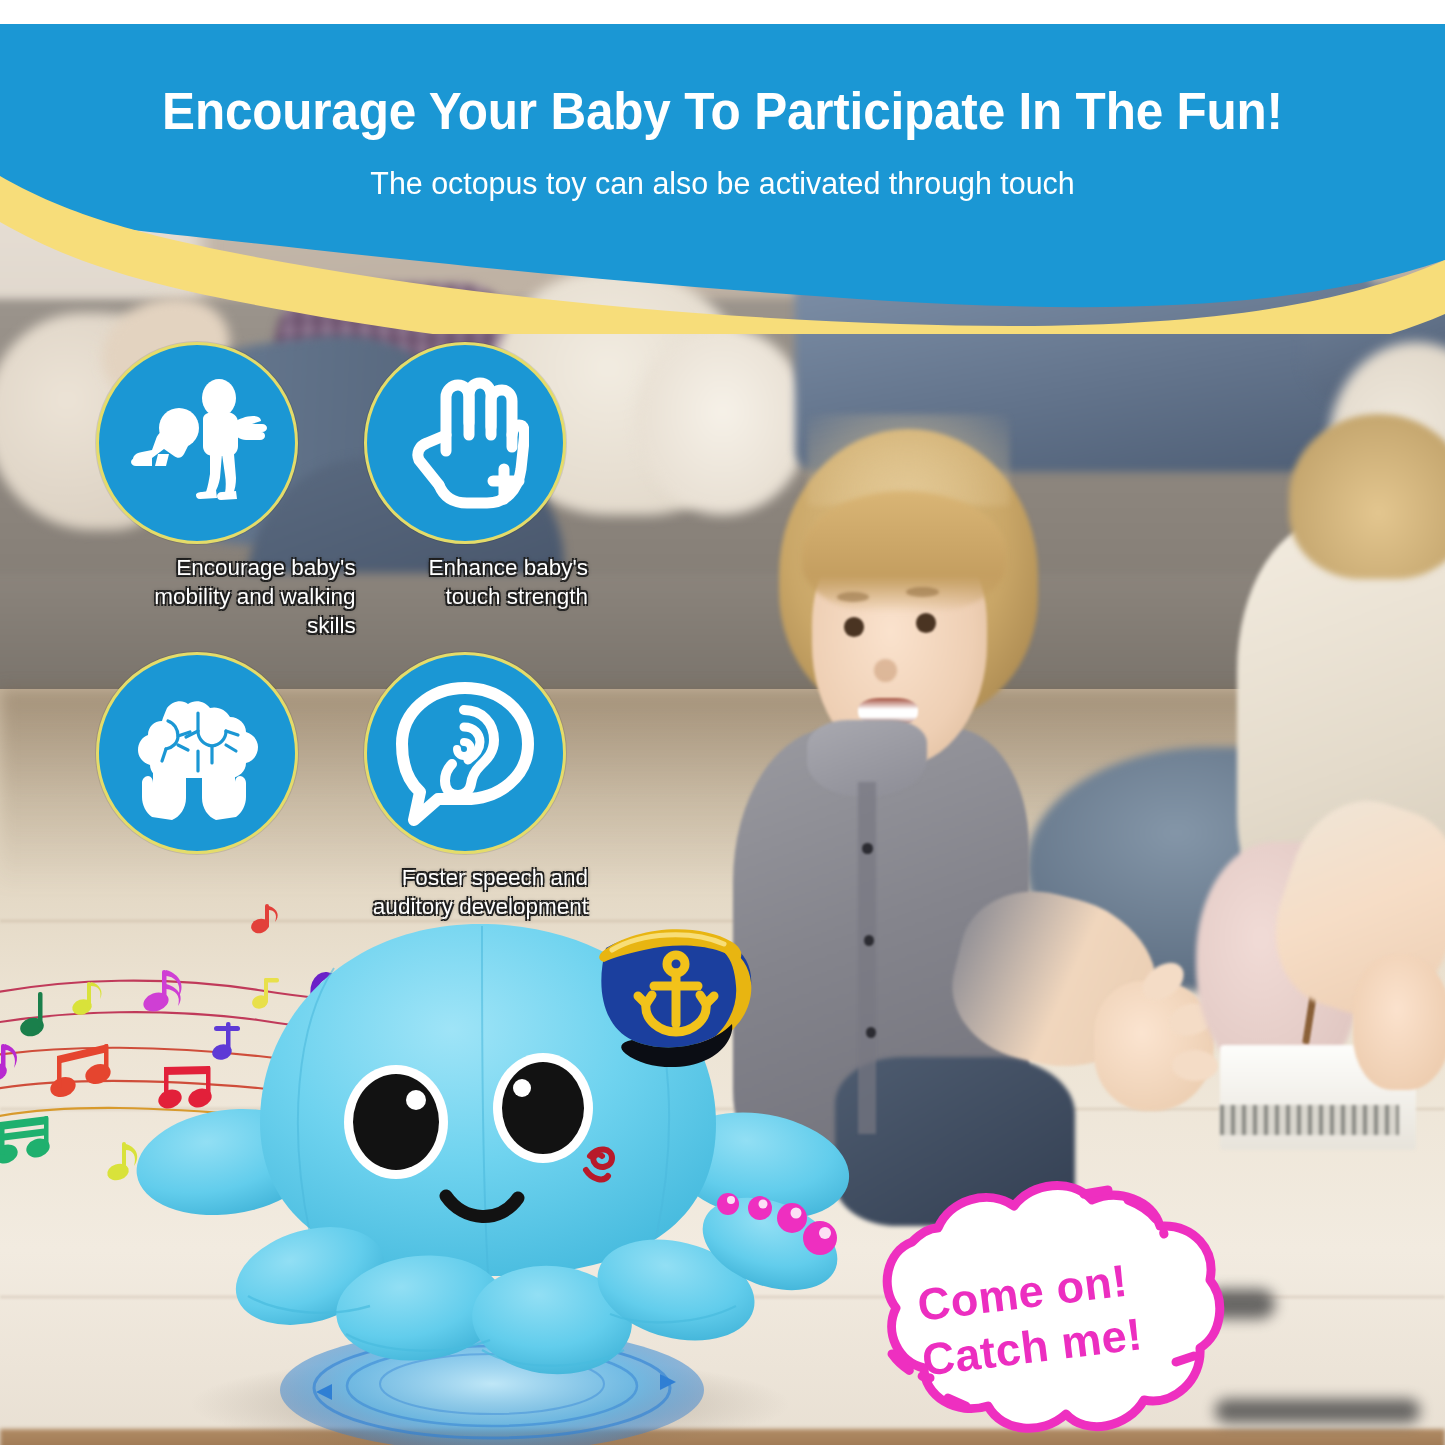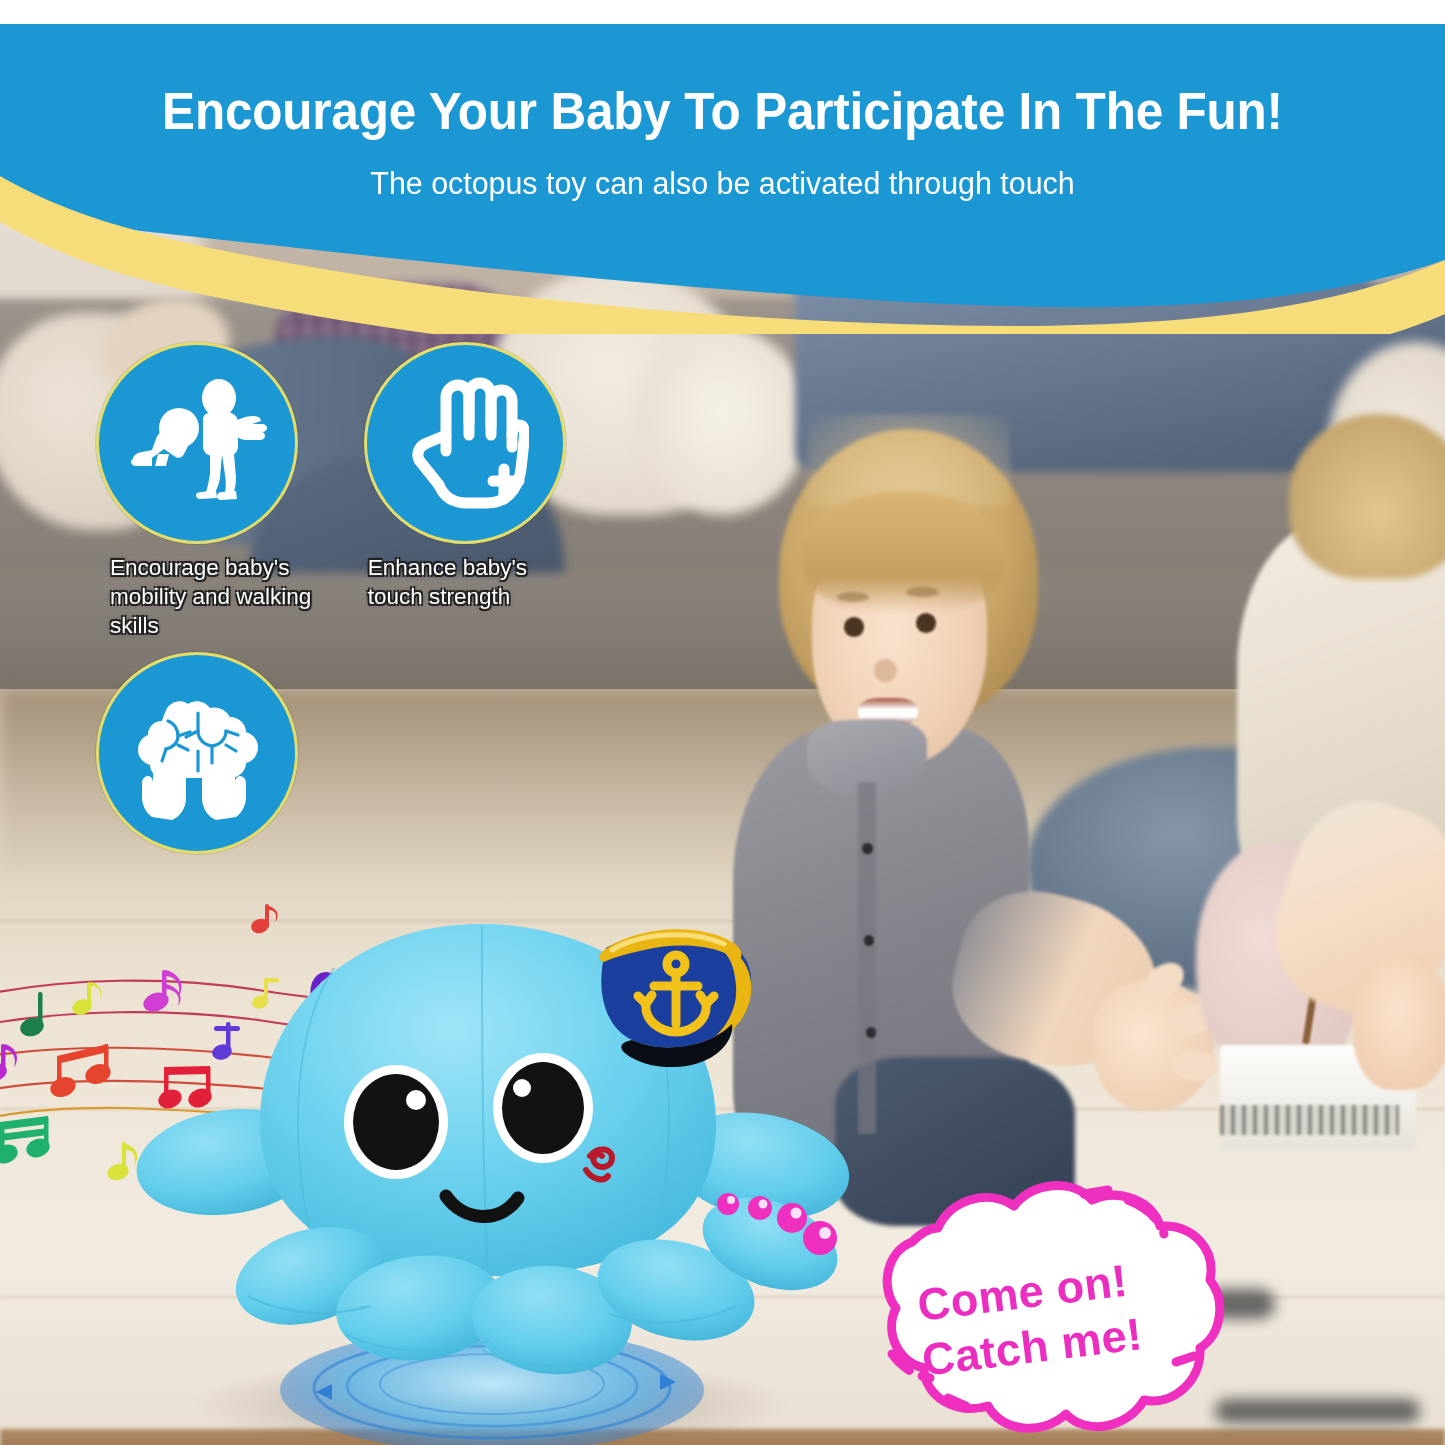--- a/index.html
+++ b/index.html
@@ -275,21 +275,21 @@
     transform:scaleX(.97);
   }
   .hdr-sub{
     top:142px;font-size:31px;font-weight:normal;
     font-family:"Liberation Sans", sans-serif;
     transform:scaleX(.98);
   }
 
   
   .features{position:absolute;left:88px;top:318px;width:500px;}
-  .frow{display:flex;gap:8px;}
+  .frow{display:flex;gap:8px;text-align:right;}
   .fcell{width:272px;}
   .fcell.c2{width:228px;}
   .badge{
     width:196px;height:196px;border-radius:50%;
     background:#1b97d4;border:3px solid #e4dc6a;
     box-shadow:0 0 0 1px rgba(0,0,0,.10);
     display:flex;align-items:center;justify-content:center;
     margin-left:8px;
   }
   .fcell.c2 .badge{margin-left:0;}
@@ -476,20 +476,32 @@
             </g>
 
             <g fill="#fff">
               <path d="M30,134 C24,130 20,122 20,114 L20,100 C20,96 23,93 26,93 C29,93 31,96 31,100 L31,108 L31,88 C31,84 34,81 37,81 C40,81 42,84 42,88 L42,106 L42,85 C42,81 45,78 48,78 C51,78 53,81 53,85 L53,106 L53,90 C53,86 56,83 59,83 C62,83 64,86 64,90 L64,115 C64,125 58,134 50,137 Z"></path>
               <path d="M114,134 C120,130 124,122 124,114 L124,100 C124,96 121,93 118,93 C115,93 113,96 113,100 L113,108 L113,88 C113,84 110,81 107,81 C104,81 102,84 102,88 L102,106 L102,85 C102,81 99,78 96,78 C93,78 91,81 91,85 L91,106 L91,90 C91,86 88,83 85,83 C82,83 80,86 80,90 L80,115 C80,125 86,134 94,137 Z"></path>
             </g>
           </svg>
         </div>
       </div>
 
+      <div class="fcell c2">
+        <div class="badge">
+          <svg width="150" height="150" viewBox="0 0 150 150" fill="none" stroke="#fff" stroke-linecap="round" stroke-linejoin="round">
+            <path d="M75,10 C110,10 138,34 138,66 C138,98 110,121 75,121 L48,121 L24,142 L30,114 C18,103 12,86 12,66 C12,34 40,10 75,10 Z" stroke-width="12"></path>
+            <path d="M74,32 C92,32 104,45 104,62 C104,75 96,82 90,88 C85,93 82,98 81,106 C80,112 75,117 68,117 C60,117 55,111 55,103 C55,96 58,90 62,86" stroke-width="10"></path>
+            <path d="M74,49 C84,49 90,56 90,64 C90,72 84,78 78,82" stroke-width="9"></path>
+            <path d="M74,64 C78,64 81,67 81,71 C81,75 78,78 74,78 C70,78 67,75 67,71" stroke-width="8"></path>
+          </svg>
+        </div>
+        <div class="flabel">Foster speech and
+auditory development</div>
+      </div>
     </div>
   </div>
 
   <div class="music">
     <svg width="420" height="310" viewBox="0 0 420 310">
       <g fill="none" stroke-width="2.2">
         <path d="M0,90 C80,74 180,72 270,86 C320,94 370,100 420,98" stroke="#c03a5a"></path>
         <path d="M0,120 C80,106 180,104 270,116 C320,124 370,130 420,128" stroke="#c03a5a"></path>
         <path d="M0,152 C80,140 180,142 270,152 C320,158 370,162 420,160" stroke="#cf4d3a"></path>
         <path d="M0,186 C80,172 180,176 270,184 C320,190 370,194 420,192" stroke="#cf4d3a"></path>

